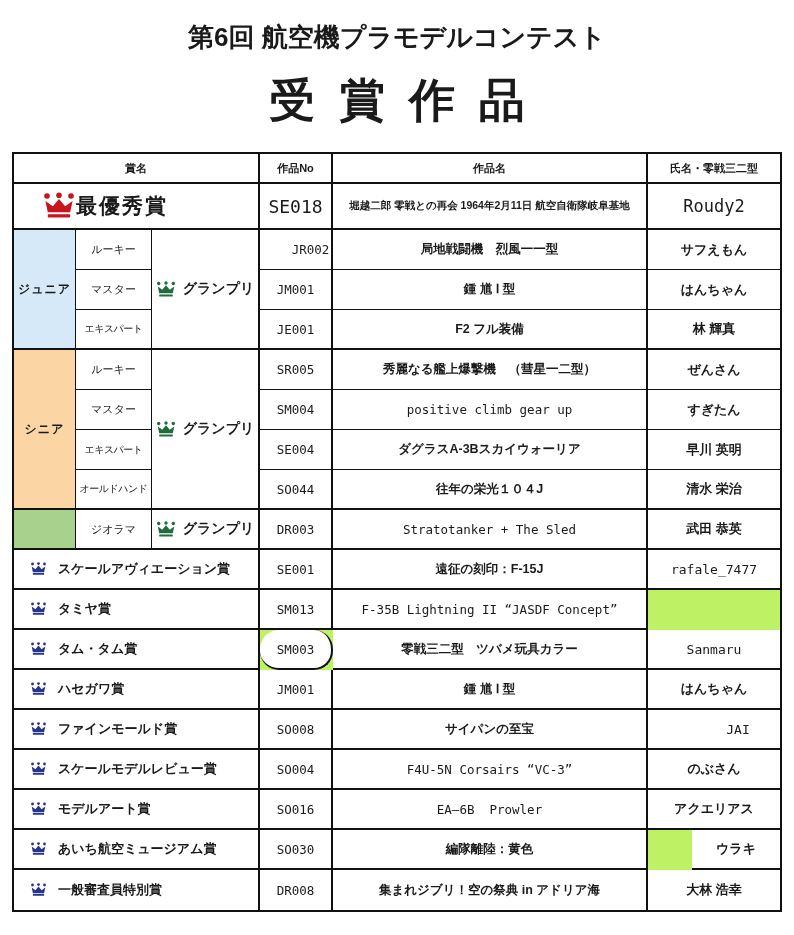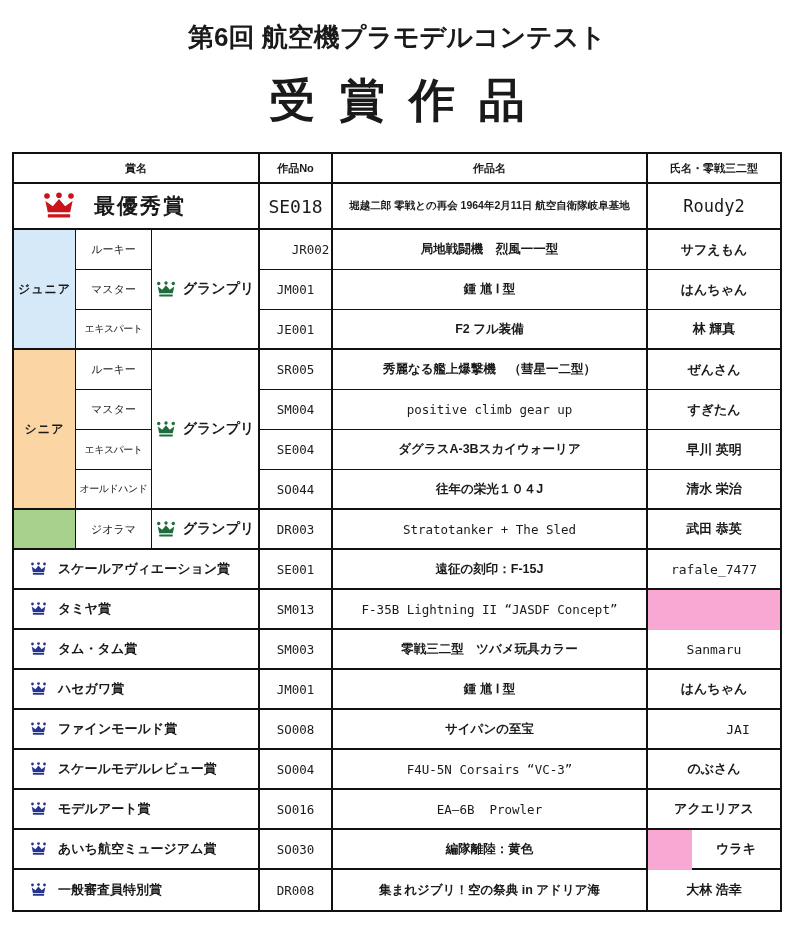--- a/index.html
+++ b/index.html
@@ -14,32 +14,32 @@
   }
   .title2{
     position:absolute;top:70px;left:0;width:100%;text-align:center;
     font-size:46px;font-weight:bold;letter-spacing:0.12em;text-indent:0.12em;white-space:pre;
   }
   .tbl{
     position:absolute;left:12px;top:152px;
     display:grid;
     grid-template-columns:62px 76px 108px 73px 315px 132px;
     grid-template-rows:30px 46px repeat(17,40px);
-    border:2px solid #111;background:#f9a8d4;
+    border:2px solid #111;background:#bef264;
   }
   .cell{
     display:flex;align-items:center;justify-content:center;
     box-sizing:border-box;overflow:hidden;white-space:pre;background:#fff;
   }
   .br1{border-right:1px solid #111}
   .br2{border-right:2px solid #111}
   .bb1{border-bottom:1px solid #111}
   .bb2{border-bottom:2px solid #111}
   .hdr{font-size:11px;font-weight:bold}
-  .topaward{justify-content:flex-start;padding-left:28px;gap:18px}
+  .topaward{justify-content:flex-start;padding-left:28px;}
   .toplabel{font-size:21px;font-weight:bold;letter-spacing:2px}
   .cat{font-size:12px;font-weight:bold;letter-spacing:1px}
   .cellclass{font-size:11px}
   .cellclass.narrow{font-size:10px;letter-spacing:-0.5px}
   .gp{gap:7px}
   .gplabel{font-size:14px;font-weight:bold}
   .cellno{font-size:12.5px;font-family:"DejaVu Sans Mono",monospace}
   .cellno.big{font-size:18px}
   .cellwork{font-size:12.5px;font-weight:bold}
   .cellwork.small{font-size:10.5px}
@@ -160,21 +160,21 @@
     <div class="cell cellwork br2 bb2 mono small" style="grid-area: 12 / 5 / span 1 / span 1;">F-35B Lightning II “JASDF Concept”</div>
     <div class="cell specaward br2 bb2" style="grid-area: 13 / 1 / span 1 / span 3;"><span class="crown"><svg width="17" height="14" viewBox="0 0 24 21" xmlns="http://www.w3.org/2000/svg">
           <g fill="#27348B">
             <circle cx="3" cy="3" r="2.1"></circle>
             <circle cx="12" cy="2.4" r="2.1"></circle>
             <circle cx="21" cy="3" r="2.1"></circle>
             <path d="M1.8 6.8 L7.4 10.7 L12 5.2 L16.6 10.7 L22.2 6.8 L20.4 15.2 L3.6 15.2 Z"></path>
             <rect x="3.6" y="16.6" width="16.8" height="2.6" rx="0.6"></rect>
           </g>
         </svg></span><span class="speclabel">タム・タム賞</span></div>
-    <div class="cell cellno br2 bb2" style="grid-area: 13 / 4 / span 1 / span 1;">SM003</div>
+    <div class="cell cellno br2 bb2" style="grid-area: 13 / 4 / span 1 / span 1; border-radius: 19px;">SM003</div>
     <div class="cell cellwork br2 bb2" style="grid-area: 13 / 5 / span 1 / span 1;">零戦三二型　ツバメ玩具カラー</div>
     <div class="cell cellname bb2 mono" style="grid-area: 13 / 6 / span 1 / span 1;">Sanmaru</div>
     <div class="cell specaward br2 bb2" style="grid-area: 14 / 1 / span 1 / span 3;"><span class="crown"><svg width="17" height="14" viewBox="0 0 24 21" xmlns="http://www.w3.org/2000/svg">
           <g fill="#27348B">
             <circle cx="3" cy="3" r="2.1"></circle>
             <circle cx="12" cy="2.4" r="2.1"></circle>
             <circle cx="21" cy="3" r="2.1"></circle>
             <path d="M1.8 6.8 L7.4 10.7 L12 5.2 L16.6 10.7 L22.2 6.8 L20.4 15.2 L3.6 15.2 Z"></path>
             <rect x="3.6" y="16.6" width="16.8" height="2.6" rx="0.6"></rect>
           </g>

